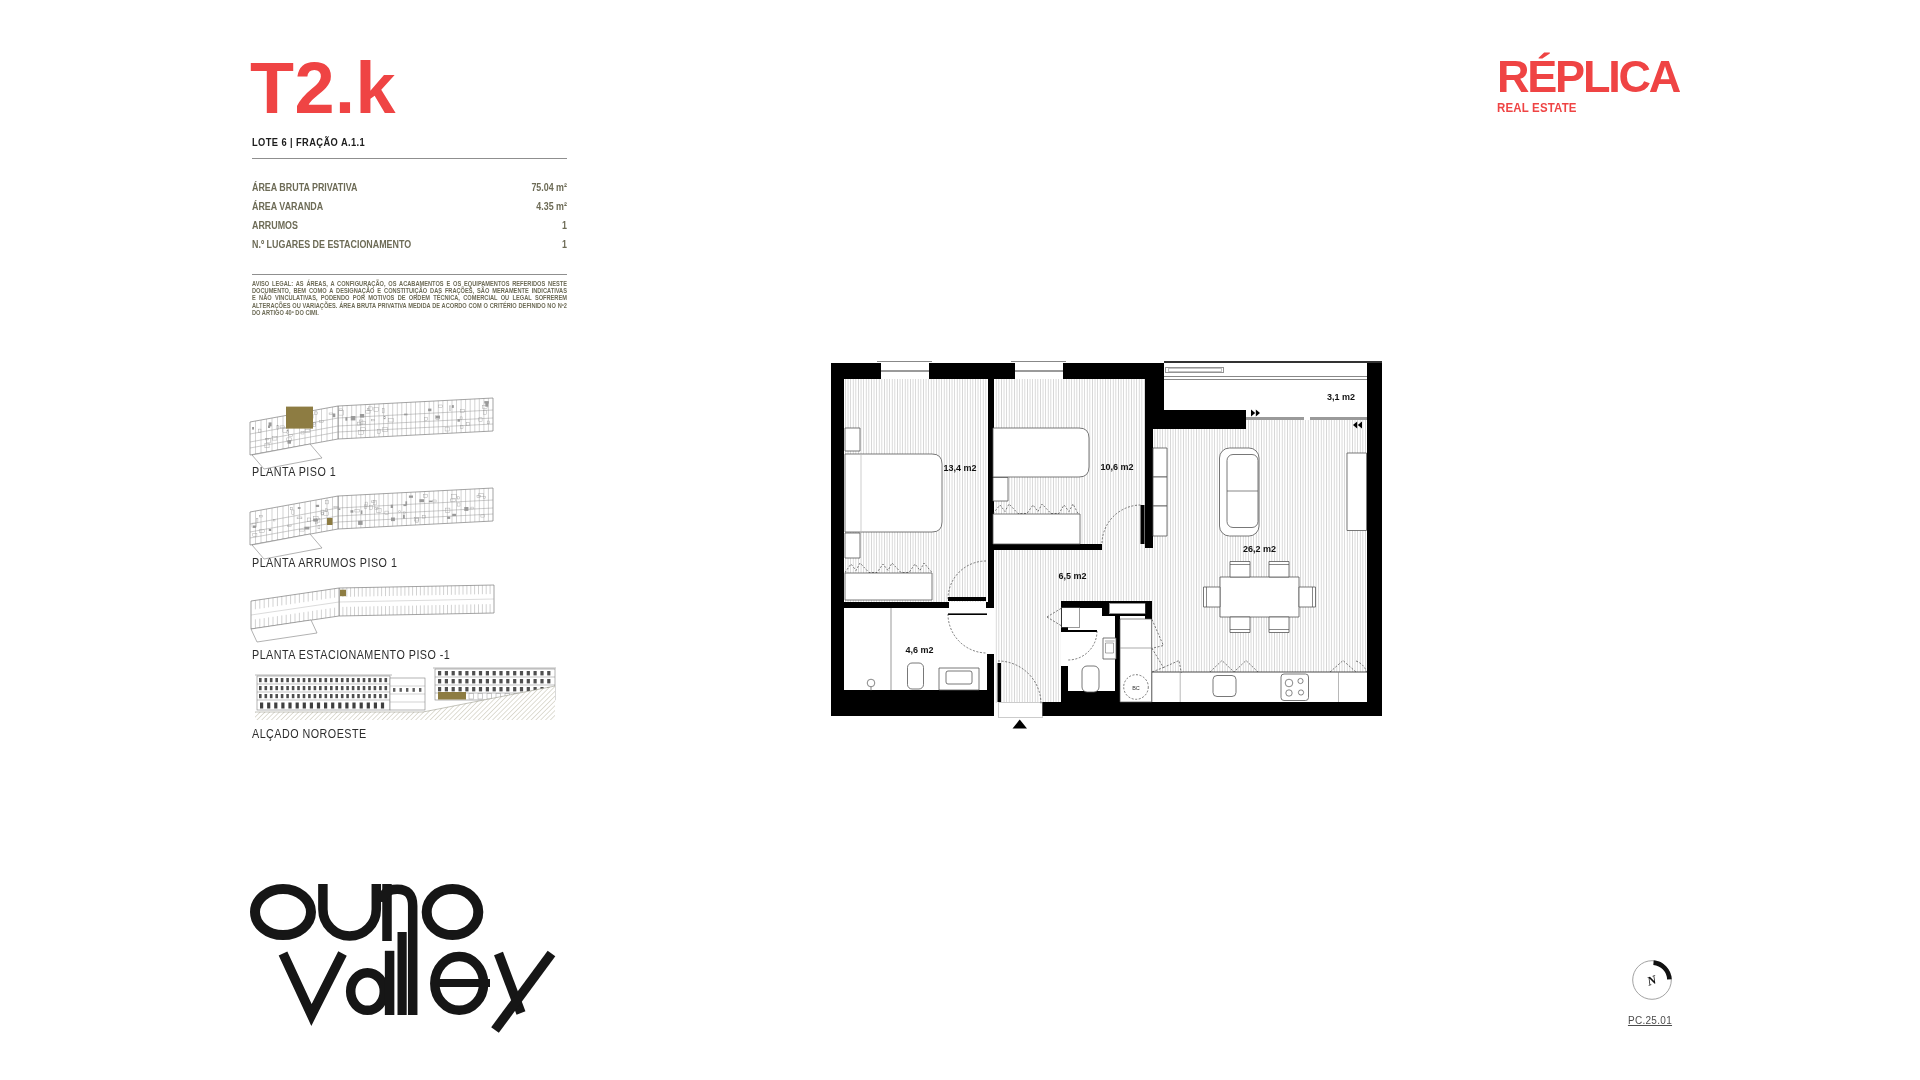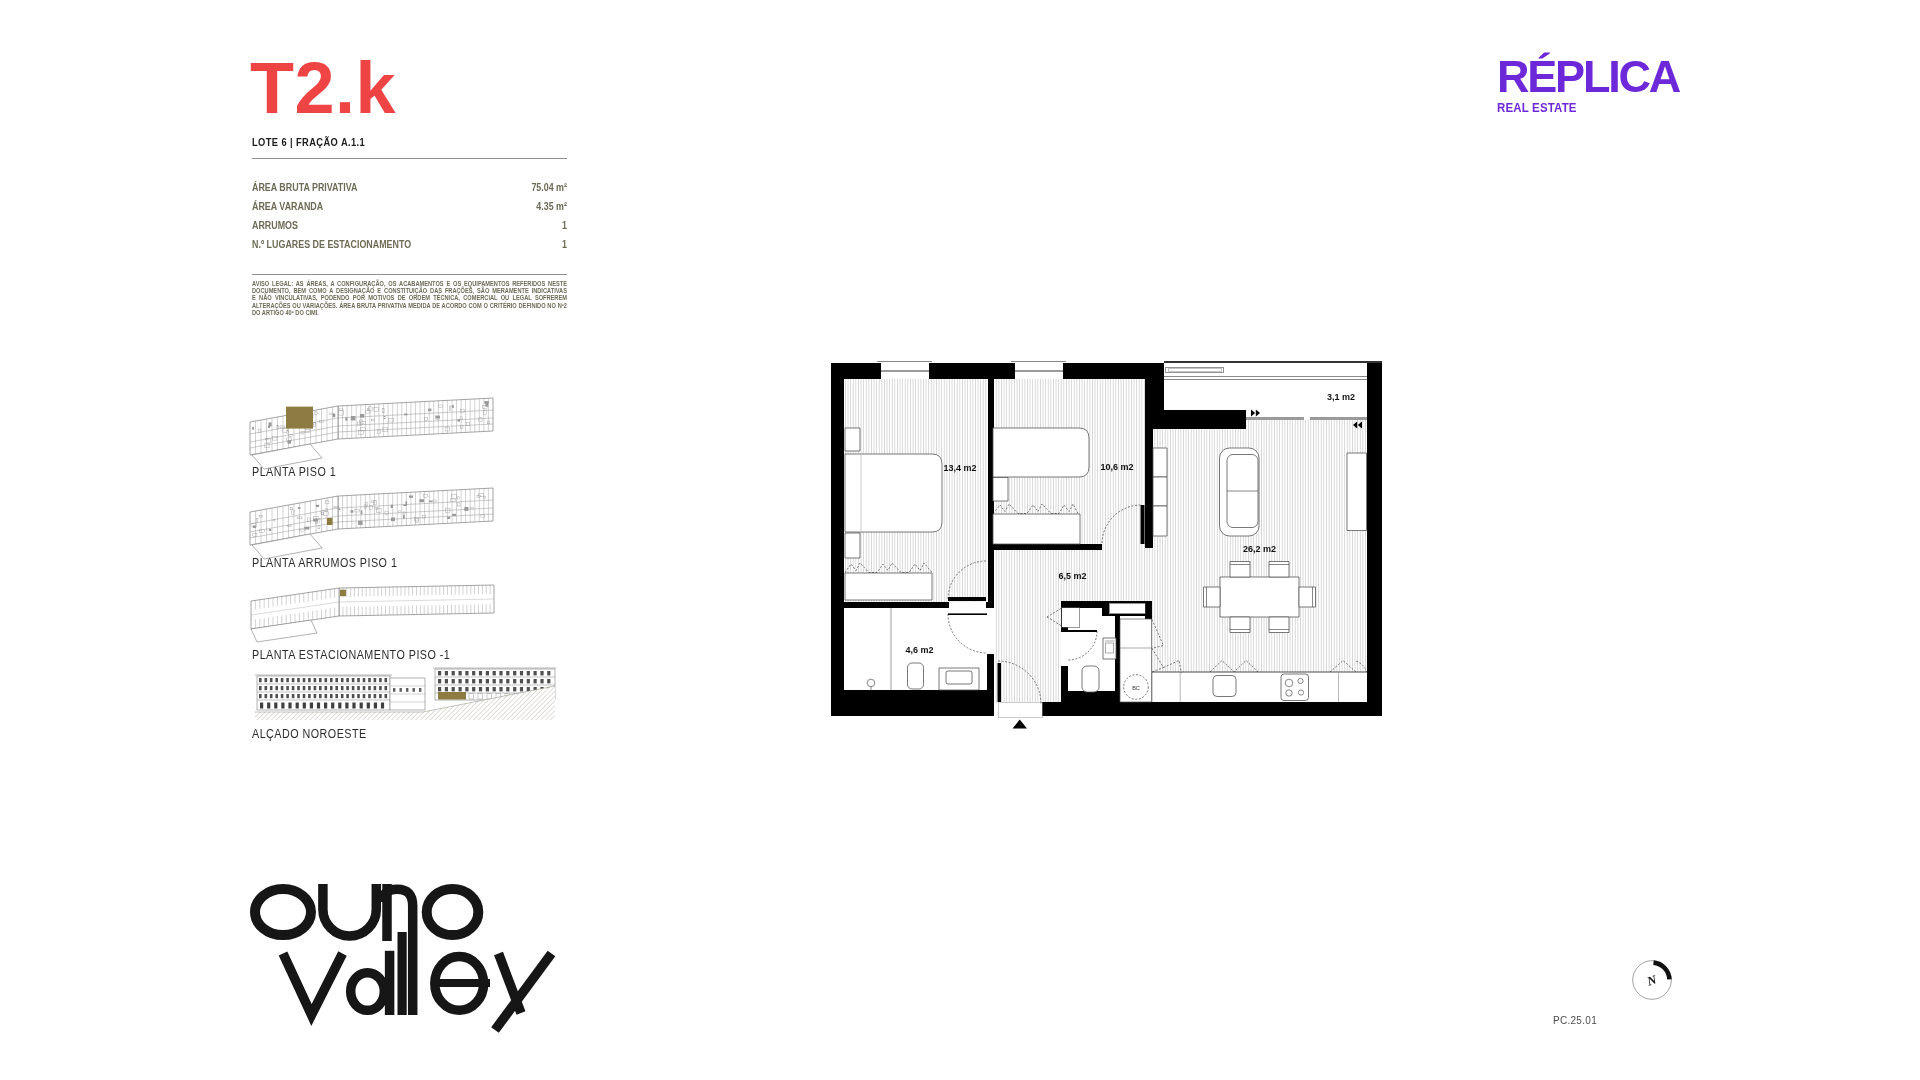--- a/index.html
+++ b/index.html
@@ -28,31 +28,31 @@
 <div class="abs" style="left:252px;top:273.5px;width:315px;height:1px;background:#8f8f8f;"></div>
 
 <div class="abs olv" id="legal" style="left:252px;top:279.5px;width:362px;font-size:6.5px;font-weight:bold;line-height:7.35px;transform:scaleX(0.87);transform-origin:left top;">
 <div style="text-align:justify;text-align-last:justify;">AVISO LEGAL: AS ÁREAS, A CONFIGURAÇÃO, OS ACABAMENTOS E OS EQUIPAMENTOS REFERIDOS NESTE</div>
 <div style="text-align:justify;text-align-last:justify;">DOCUMENTO, BEM COMO A DESIGNAÇÃO E CONSTITUIÇÃO DAS FRAÇÕES, SÃO MERAMENTE INDICATIVAS</div>
 <div style="text-align:justify;text-align-last:justify;">E NÃO VINCULATIVAS, PODENDO POR MOTIVOS DE ORDEM TÉCNICA, COMERCIAL OU LEGAL SOFREREM</div>
 <div style="text-align:justify;text-align-last:justify;">ALTERAÇÕES OU VARIAÇÕES. ÁREA BRUTA PRIVATIVA MEDIDA DE ACORDO COM O CRITÉRIO DEFINIDO NO Nº2</div>
 <div>DO ARTIGO 40º DO CIMI.</div>
 </div>
 
-<div class="abs" id="replica" style="left:1497px;top:54px;color:#6d28d9;">
+<div class="abs" id="replica" style="left:1497px;top:54px;color:#ef4444;">
   <div style="font-size:45px;font-weight:bold;letter-spacing:-2.2px;line-height:45px;">RÉPLICA</div>
   <div style="font-size:13.5px;font-weight:bold;letter-spacing:0.2px;margin-top:1px;transform:scaleX(0.85);transform-origin:left top;">REAL ESTATE</div>
 </div>
 
 <div class="abs" style="left:252px;top:464.5px;font-size:12.5px;color:#2c2c2c;letter-spacing:0.55px;transform:scaleX(0.86);transform-origin:left top;">PLANTA PISO 1</div>
 <div class="abs" style="left:252px;top:555.5px;font-size:12.5px;color:#2c2c2c;letter-spacing:0.55px;transform:scaleX(0.86);transform-origin:left top;">PLANTA ARRUMOS PISO 1</div>
 <div class="abs" style="left:252px;top:648px;font-size:12.5px;color:#2c2c2c;letter-spacing:0.55px;transform:scaleX(0.86);transform-origin:left top;">PLANTA ESTACIONAMENTO PISO -1</div>
 <div class="abs" style="left:252px;top:727px;font-size:12.5px;color:#2c2c2c;letter-spacing:0.55px;transform:scaleX(0.86);transform-origin:left top;">ALÇADO NOROESTE</div>
 
-<div class="abs" style="left:1525px;top:1015px;width:100px;text-align:center;font-size:10px;color:#4c4c4c;letter-spacing:0.3px;">PC.25.01</div>
+<div class="abs" style="left:1600px;top:1015px;width:100px;text-align:center;font-size:10px;color:#4c4c4c;letter-spacing:0.3px;text-decoration:underline;">PC.25.01</div>
 <svg class="abs" style="left:1630px;top:958px;" width="44" height="44" viewBox="0 0 44 44">
   <circle cx="22" cy="22" r="19.3" fill="none" stroke="#8a8a8a" stroke-width="0.8"></circle>
   <path d="M 23.5 4.6 A 17.5 17.5 0 0 1 39.4 21.3" fill="none" stroke="#111" stroke-width="4.6"></path>
   <text x="17" y="27" font-family="Liberation Serif,serif" font-style="italic" font-weight="bold" font-size="12.5" fill="#111" transform="rotate(-18 20 22)">N</text>
 </svg>
 
 <svg class="abs" style="left:825px;top:355px;" width="565" height="385" viewBox="825 355 565 385">
 <defs>
 <pattern id="vh" width="2.6" height="12" patternUnits="userSpaceOnUse">
 <rect width="2.6" height="12" fill="#ffffff"></rect>

